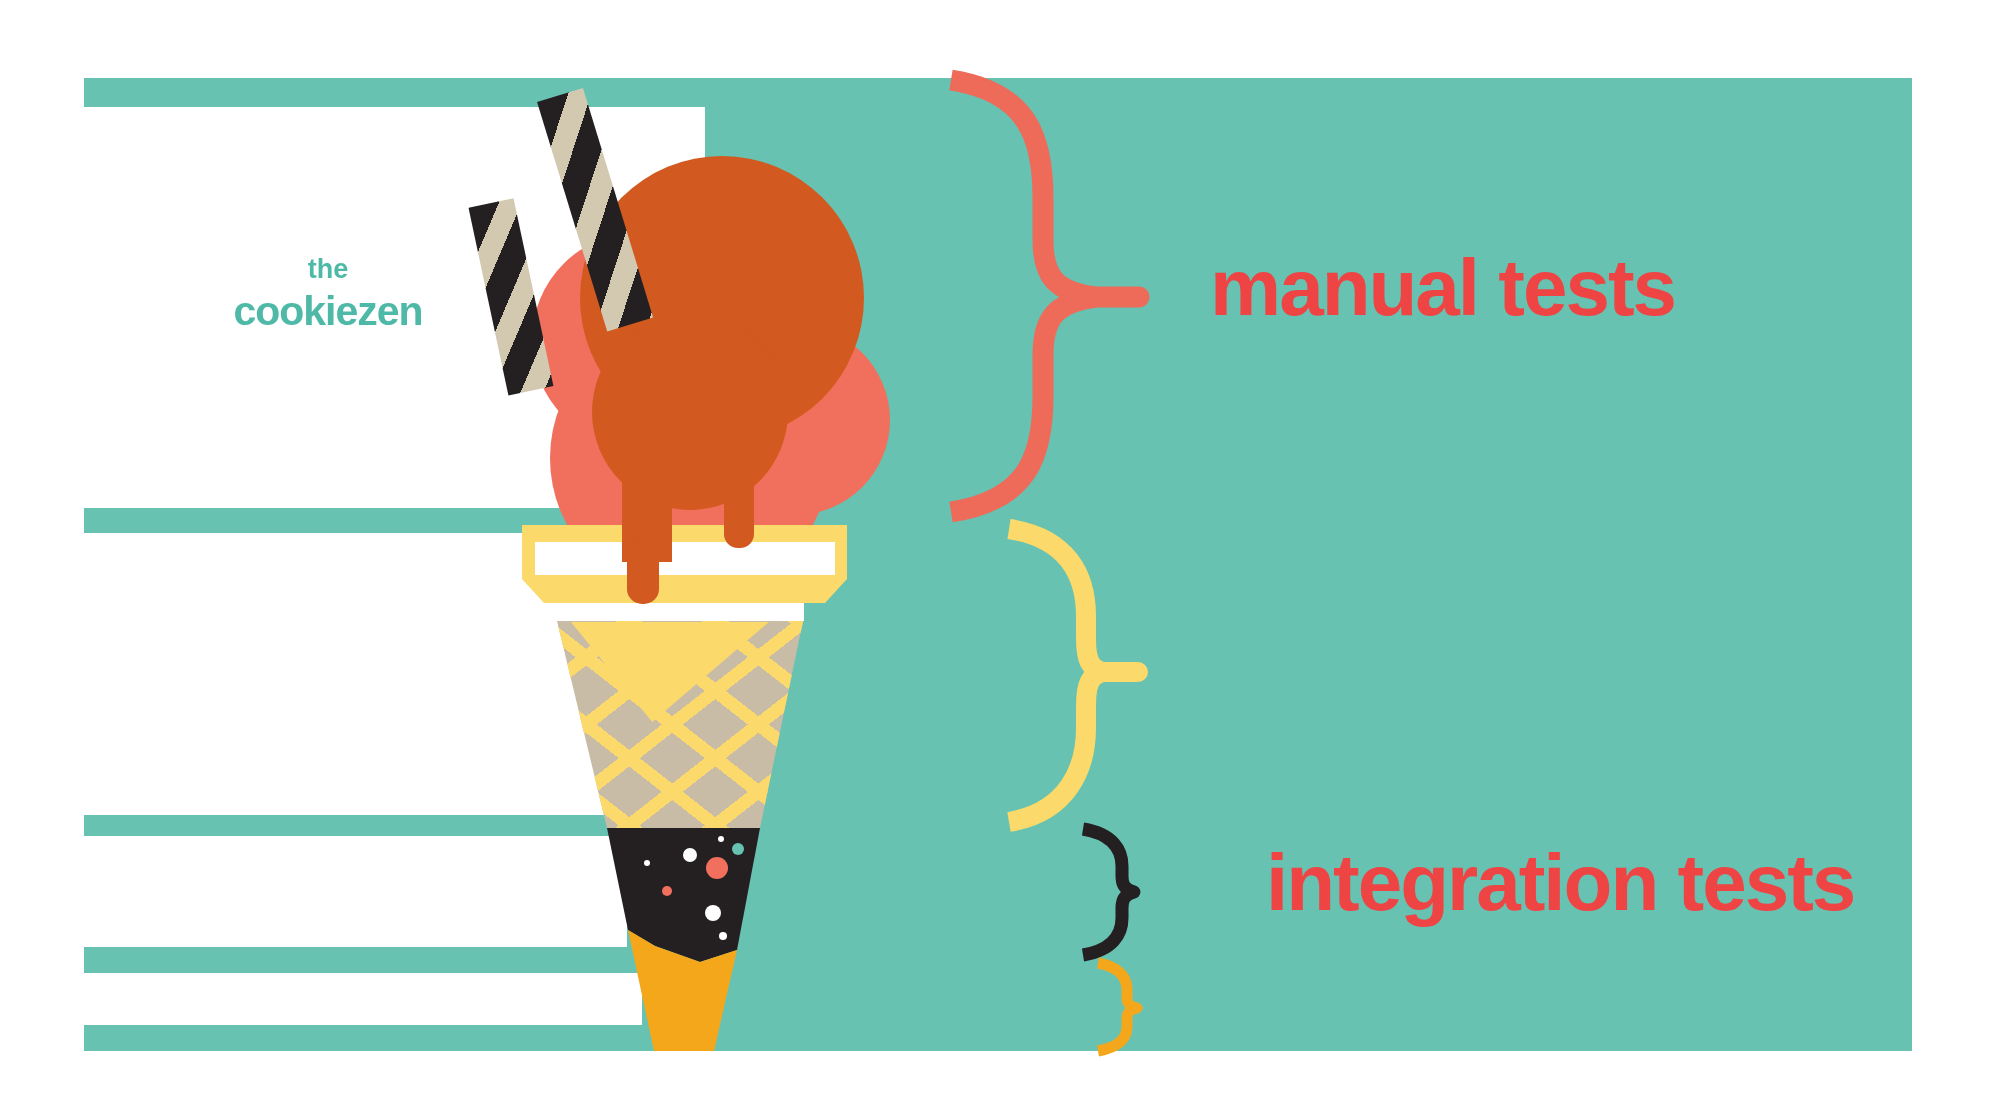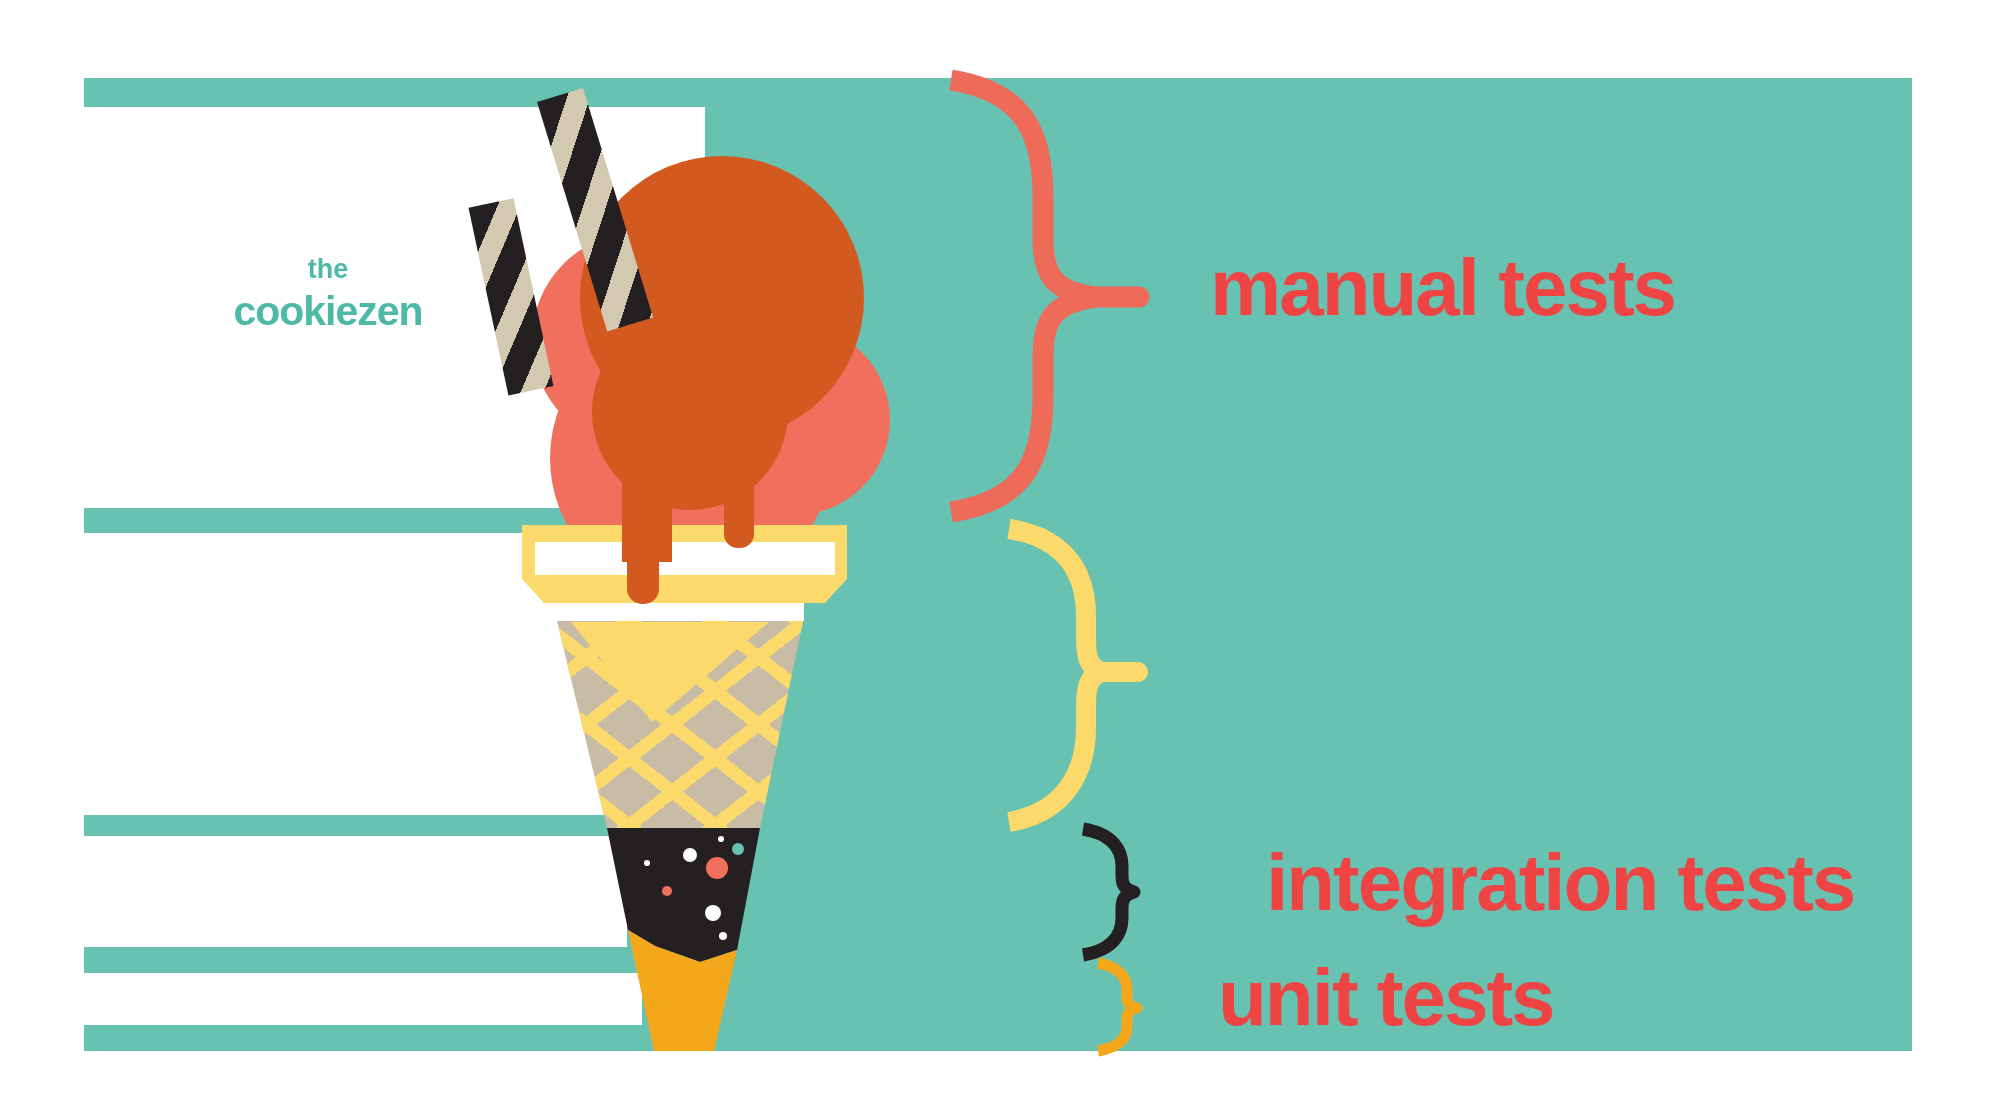--- a/index.html
+++ b/index.html
@@ -101,14 +101,13 @@
   <div id="cone-triangle"></div>
 
   <div class="straw" id="straw-left"></div>
   <div class="straw" id="straw-right"></div>
 
   <div class="logo-line" id="logo-the">the</div>
   <div class="logo-line" id="logo-cookie">cookiezen</div>
 
   <div class="lbl" id="label-manual">manual tests</div>
   <div class="lbl" id="label-integration">integration tests</div>
-  <div class="lbl" id="label-unit">unit tests</div>
 </div>
 
 </body></html>

